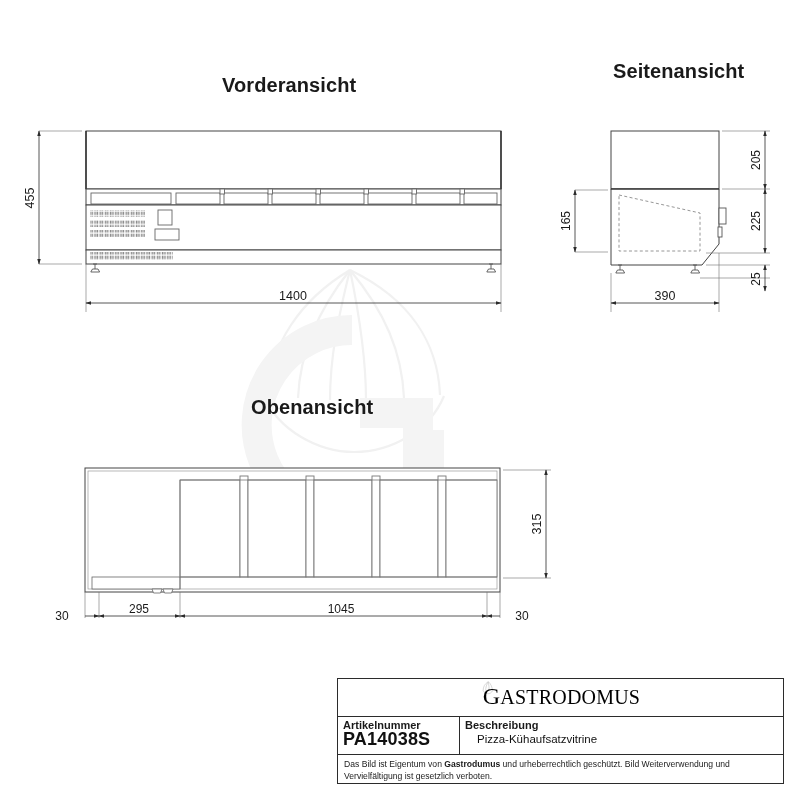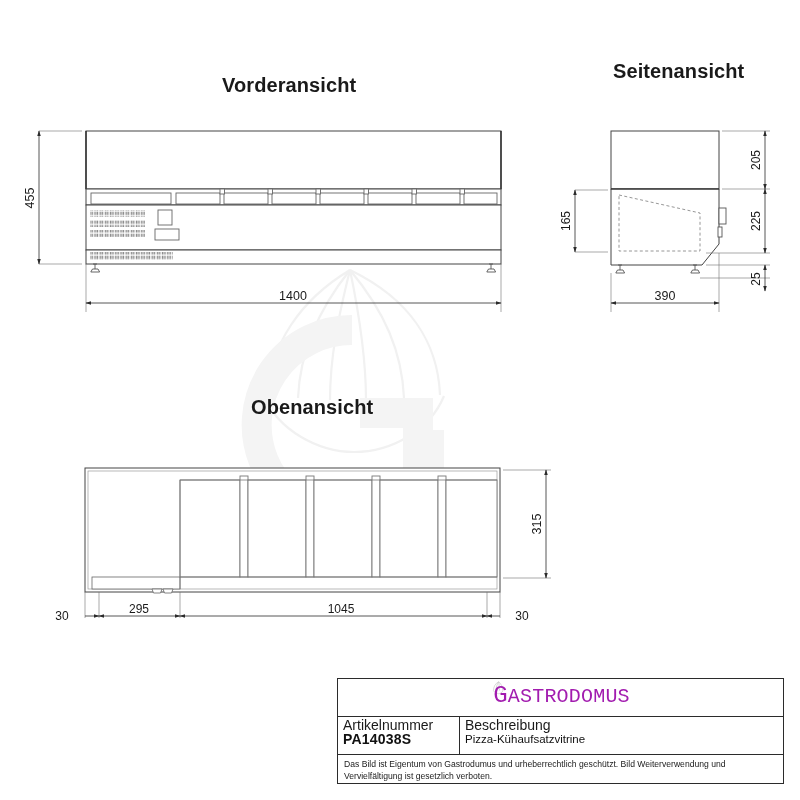--- a/index.html
+++ b/index.html
@@ -61,23 +61,23 @@
   }
   #logo-shell {
     position: absolute;
     left: -2px;
     top: -4px;
     width: 18px;
     height: 15px;
     opacity: 0.55;
   }
   #logo-text {
-    font-family: Liberation Mono, monospace;
+    font-family: Liberation Serif, serif;
     font-size: 20px;
-    color: #a21caf;
+    color: #000000;
     letter-spacing: 0.2px;
     line-height: 1;
     position: relative;
     padding-left: 2px;
   }
   #logo-text .cap { font-size: 24px; }
   #tb-meta-row {
     position: relative;
     height: 38px;
     border-bottom: 1px solid #2b2b2b;
@@ -87,38 +87,39 @@
   .tb-cell {
     padding: 2px 0 0 5px;
     box-sizing: border-box;
   }
   #tb-cell-art {
     width: 122px;
     border-right: 1px solid #2b2b2b;
   }
   #tb-cell-desc { flex: 1; }
   .tb-label {
-    font-size: 14px;
+    font-size: 11px;
     color: #1a1a1a;
     line-height: 12px;
+    font-weight: bold;
   }
   .tb-value {
     font-size: 13px;
     color: #111;
     line-height: 16px;
   }
-  #tb-art-value { font-weight: bold; font-size: 14px; letter-spacing: 0.2px; }
-  #tb-desc-value { font-size: 11.5px; }
+  #tb-art-value { font-weight: bold; font-size: 18px; letter-spacing: 0.2px; }
+  #tb-desc-value { font-size: 11.5px; margin-left: 12px; }
   #tb-note-row {
     padding: 4px 6px 0 6px;
     font-size: 8.6px;
     line-height: 11.5px;
     color: #1a1a1a;
   }
-  #tb-note-row b { font-weight: normal; }
+  #tb-note-row b { font-weight: bold; }
 </style>
 </head>
 <body>
 
 <svg id="sheet" viewBox="0 0 800 800">
   <defs>
 
     <pattern id="grillePat" x="0" y="0" width="5.2" height="4.4" patternUnits="userSpaceOnUse">
       <rect x="0.7" y="0.6" width="1.5" height="3.2" fill="#8d8d8d"></rect>
       <rect x="3.0" y="0.6" width="1.5" height="3.2" fill="#8d8d8d"></rect>

